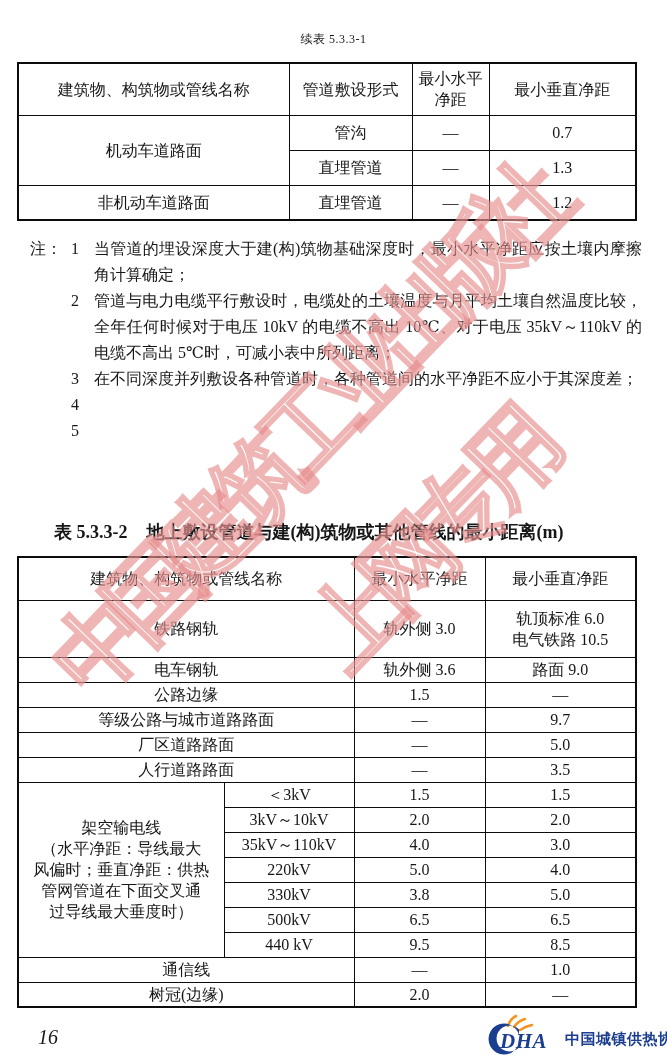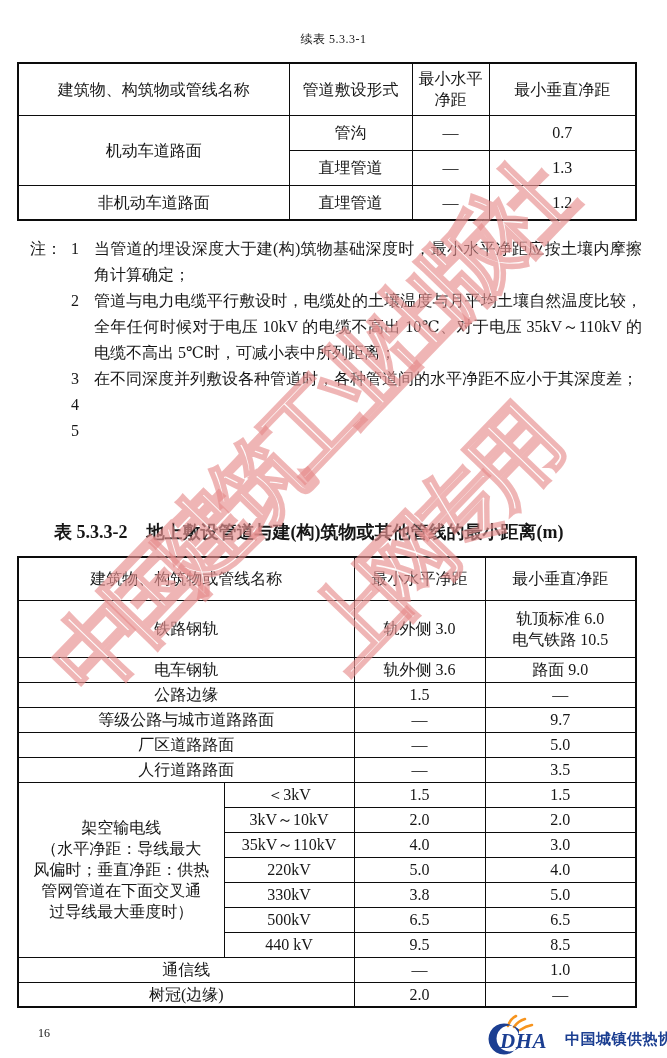--- a/index.html
+++ b/index.html
@@ -66,21 +66,21 @@
     color:rgba(250,230,230,0.16);
     -webkit-text-stroke:2.5px rgba(229,137,137,0.62);
     transform:rotate(-46deg);
   }
   .wm-publisher{ left:-35px; top:371px; }
   .wm-usage{ left:278px; top:481px; }
 
   
   .page-num{
     position:absolute; left:38px; top:1026px;
-    font-size:12px;
+    font-style:italic; font-size:20px;
   }
   .logo{
     position:absolute; left:486px; top:1014px;
     display:flex; align-items:flex-end; gap:5px;
   }
   .logo-name{
     font-family:"Liberation Sans","DejaVu Sans",sans-serif;
     font-weight:bold; font-size:15px; color:#1b3e91;
     letter-spacing:.5px; padding-bottom:7px; white-space:nowrap;
   }

